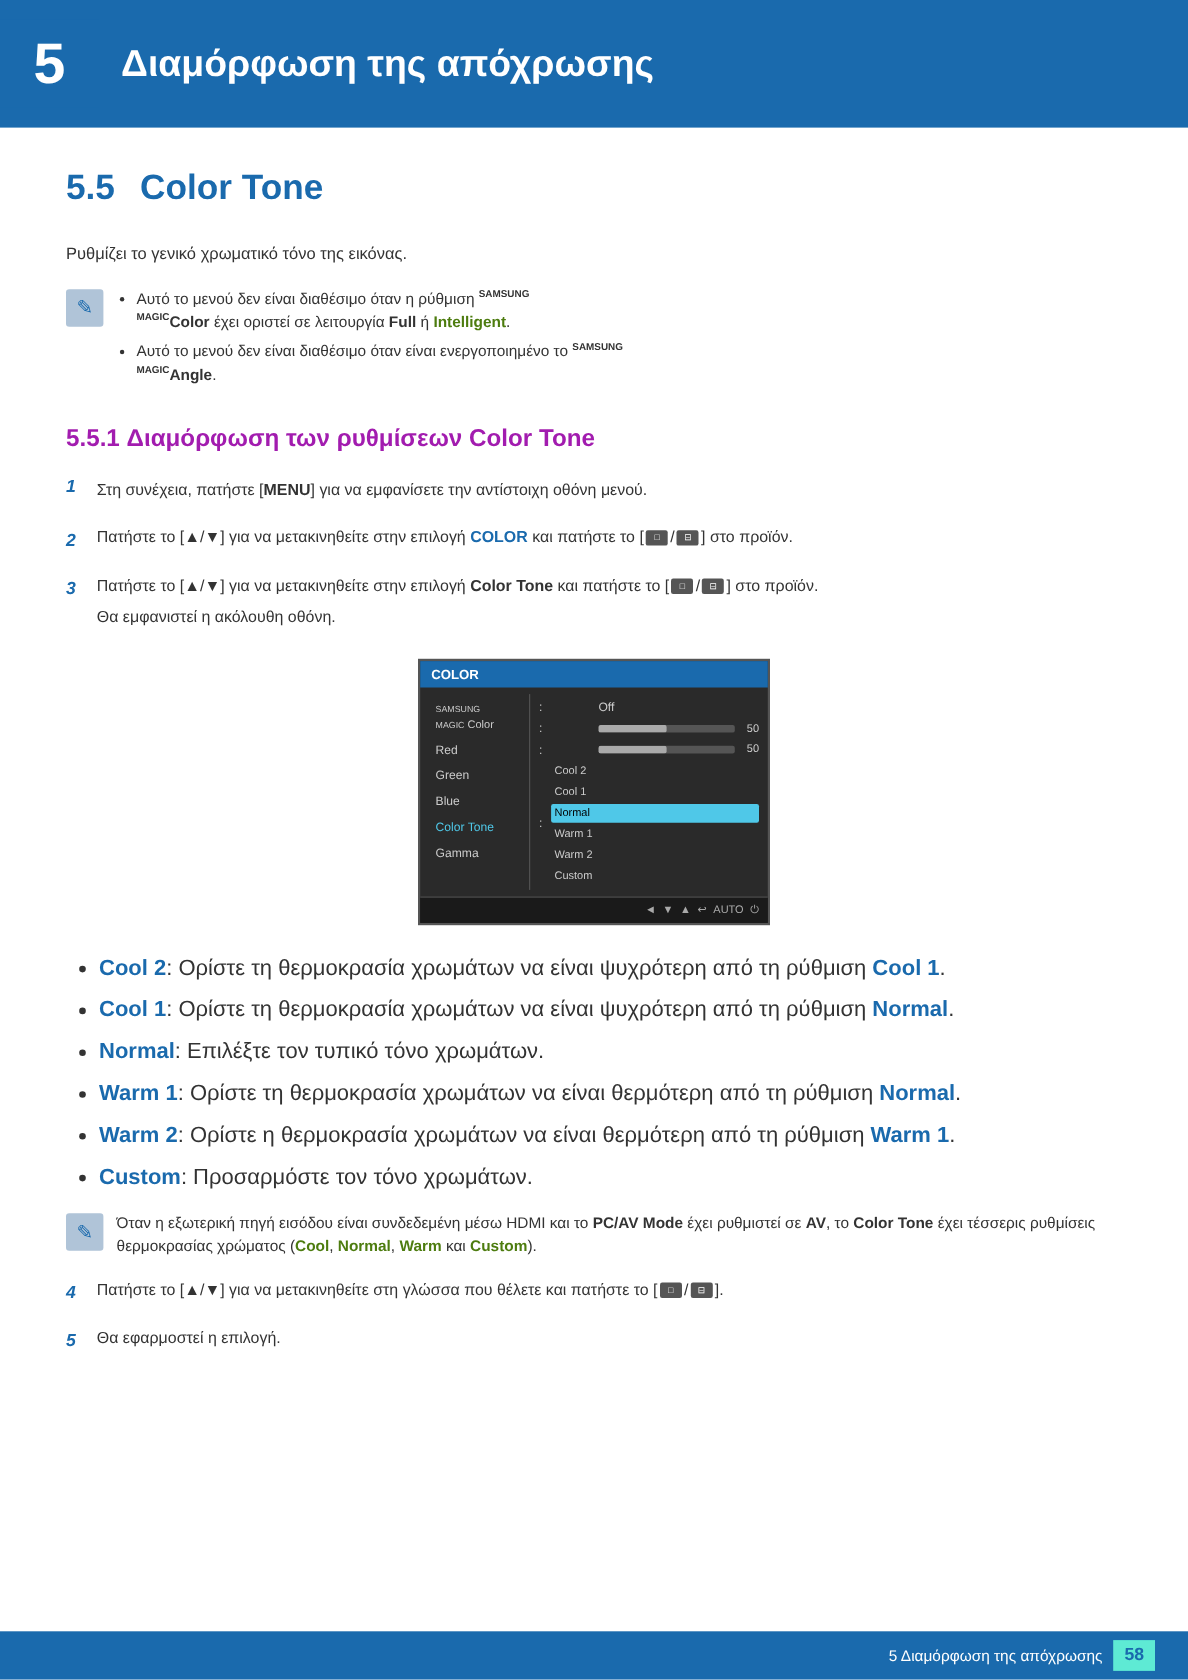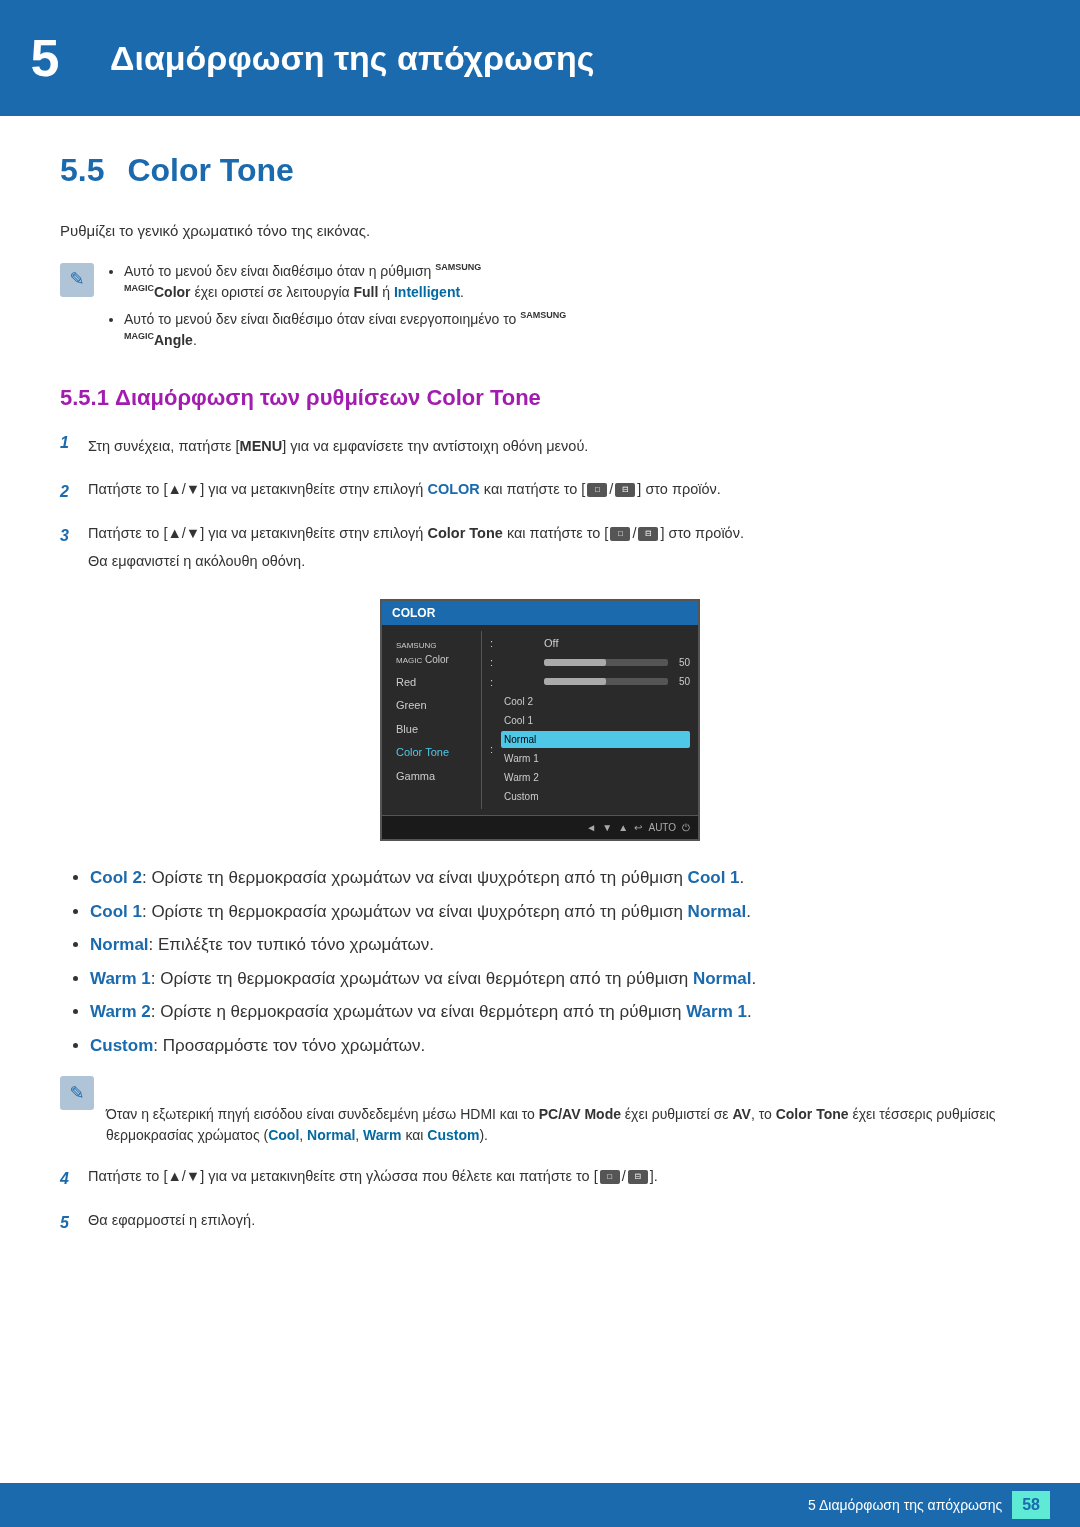--- a/index.html
+++ b/index.html
@@ -135,21 +135,21 @@
     }
     .step-content .sub-note {
       margin-left: 0;
       margin-top: 6px;
       font-size: 14.5px;
     }
 
     
     .bold { font-weight: bold; }
     .blue { color: #1a6aad; font-weight: bold; }
-    .orange { color: #0369a1; font-weight: bold; }
+    .orange { color: #4d7c0f; font-weight: bold; }
 
     
     .monitor-container {
       display: flex;
       justify-content: center;
       margin: 20px 0 24px 0;
     }
     .monitor-screen {
       background: #2a2a2a;
       border: 2px solid #555;
@@ -237,21 +237,21 @@
       color: #aaa;
     }
 
     
     .desc-list {
       list-style: disc;
       padding-left: 30px;
       margin-bottom: 16px;
     }
     .desc-list li {
-      font-size: 17px;
+      font-size: 20px;
       color: #333;
       margin-bottom: 8px;
     }
 
     
     .footer-note {
       display: flex;
       align-items: flex-start;
       margin: 16px 0 20px 0;
       gap: 12px;
@@ -444,21 +444,21 @@
     </li>
     <li>
       <span class="blue">Custom</span>: Προσαρμόστε τον τόνο χρωμάτων.
     </li>
   </ul>
 
   <div class="footer-note">
     <div class="note-icon">
       <div class="note-icon-inner">✎</div>
     </div>
-    <p style="font-size:14px;margin-top:30px;">
+    <p style="font-size:14px;">
       Όταν η εξωτερική πηγή εισόδου είναι συνδεδεμένη μέσω HDMI και το <span class="bold">PC/AV Mode</span> έχει ρυθμιστεί σε <span class="bold">AV</span>, το <span class="bold">Color Tone</span> έχει τέσσερις ρυθμίσεις θερμοκρασίας χρώματος (<span class="orange">Cool</span>, <span class="orange">Normal</span>, <span class="orange">Warm</span> και <span class="orange">Custom</span>).
     </p>
   </div>
 
   <div class="step-item" style="margin-bottom:16px;display:flex;gap:0;align-items:flex-start;">
     <span class="step-number">4</span>
     <div class="step-content">
       <p>Πατήστε το [▲/▼] για να μετακινηθείτε στη γλώσσα που θέλετε και πατήστε το [<span class="inline-icon">□</span>/<span class="inline-icon">⊟</span>].</p>
     </div>
   </div>

